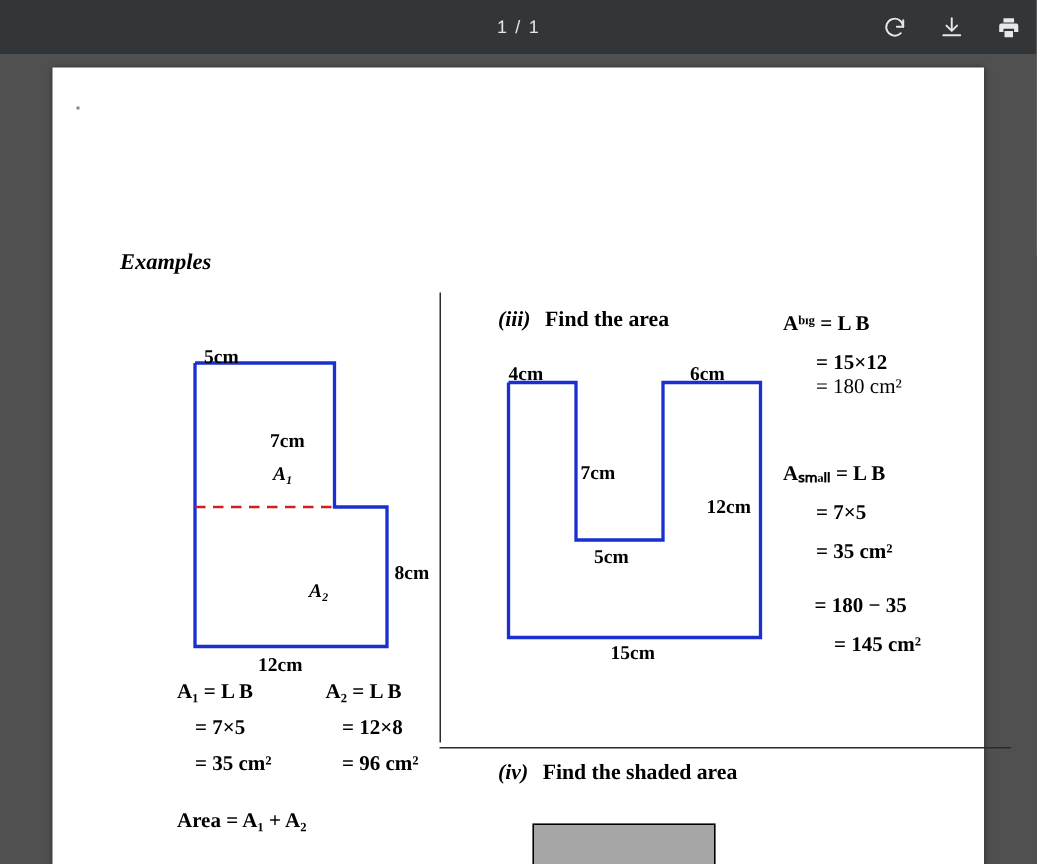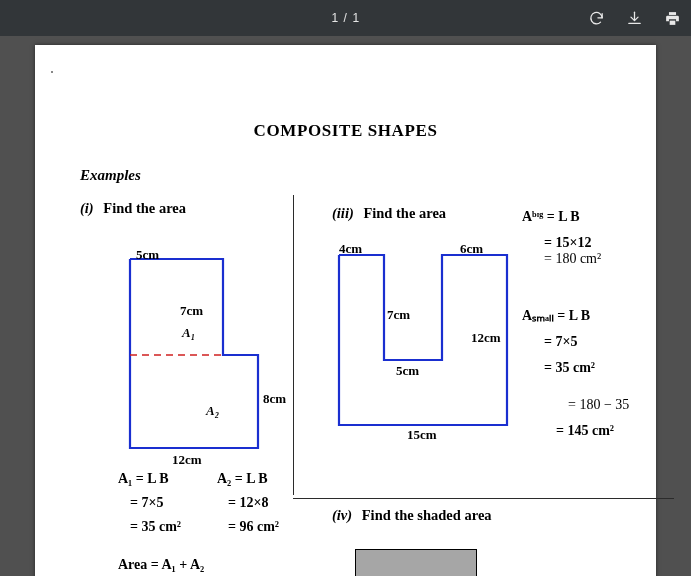--- a/index.html
+++ b/index.html
@@ -189,31 +189,26 @@
         </svg>
       </span>
     </div>
   </div>
 
   <div class="viewport">
     <div class="page">
 
       <div class="tiny-dot"></div>
 
-      <div class="doc-title">COMPOSITE SHAPES</div>
       <div class="examples">Examples</div>
 
       <div class="vrule"></div>
       <div class="hrule"></div>
 
       <div class="col-left">
-        <div class="q-head">
-          <span class="num">(i)</span>
-          <span class="txt" style="margin-left:6px">Find the area</span>
-        </div>
 
         <div class="figure" style="height:240px;margin-top:8px;">
           <svg width="250" height="230" viewBox="0 0 250 230">
 
             <polyline points="50,34 143,34 143,130 178,130 178,223 50,223 50,34" fill="none" stroke="#1a2fd0" stroke-width="2.2"></polyline>
 
             <line x1="50" y1="130" x2="143" y2="130" stroke="#d02020" stroke-width="1.6" stroke-dasharray="7,5"></line>
           </svg>
           <span class="lbl b" style="left:56px; top:22px;">5cm</span>
           <span class="lbl b" style="left:100px; top:78px;">7cm</span>
@@ -262,21 +257,21 @@
           <div class="mathline" style="margin-left:22px;font-weight:normal;">= 180 cm²</div>
         </div>
 
         <div class="math" style="position:absolute;left:225px;top:110px;">
           <div class="mathline" style="font-weight:bold;">Aₛₘₐₗₗ = L B</div>
           <div class="mathline" style="margin-left:22px;margin-top:10px;font-weight:bold;">= 7×5</div>
           <div class="mathline" style="margin-left:22px;margin-top:10px;font-weight:bold;">= 35 cm²</div>
         </div>
 
         <div class="math" style="position:absolute;left:213px;top:192px;">
-          <div class="mathline" style="margin-left:58px;margin-top:10px;font-weight:normal;">= 180 − 35</div>
+          <div class="mathline" style="margin-left:33px;margin-top:10px;font-weight:bold;">= 180 − 35</div>
           <div class="mathline" style="margin-left:46px;margin-top:10px;font-weight:bold;">= 145 cm²</div>
         </div>
       </div>
 
       <div style="position:absolute;left:262px;top:462px;width:360px;">
         <div class="q-head" style="position:absolute;left:35px;top:0;">
           <span class="num">(iv)</span>
           <span class="txt" style="margin-left:6px">Find the shaded area</span>
         </div>
 

